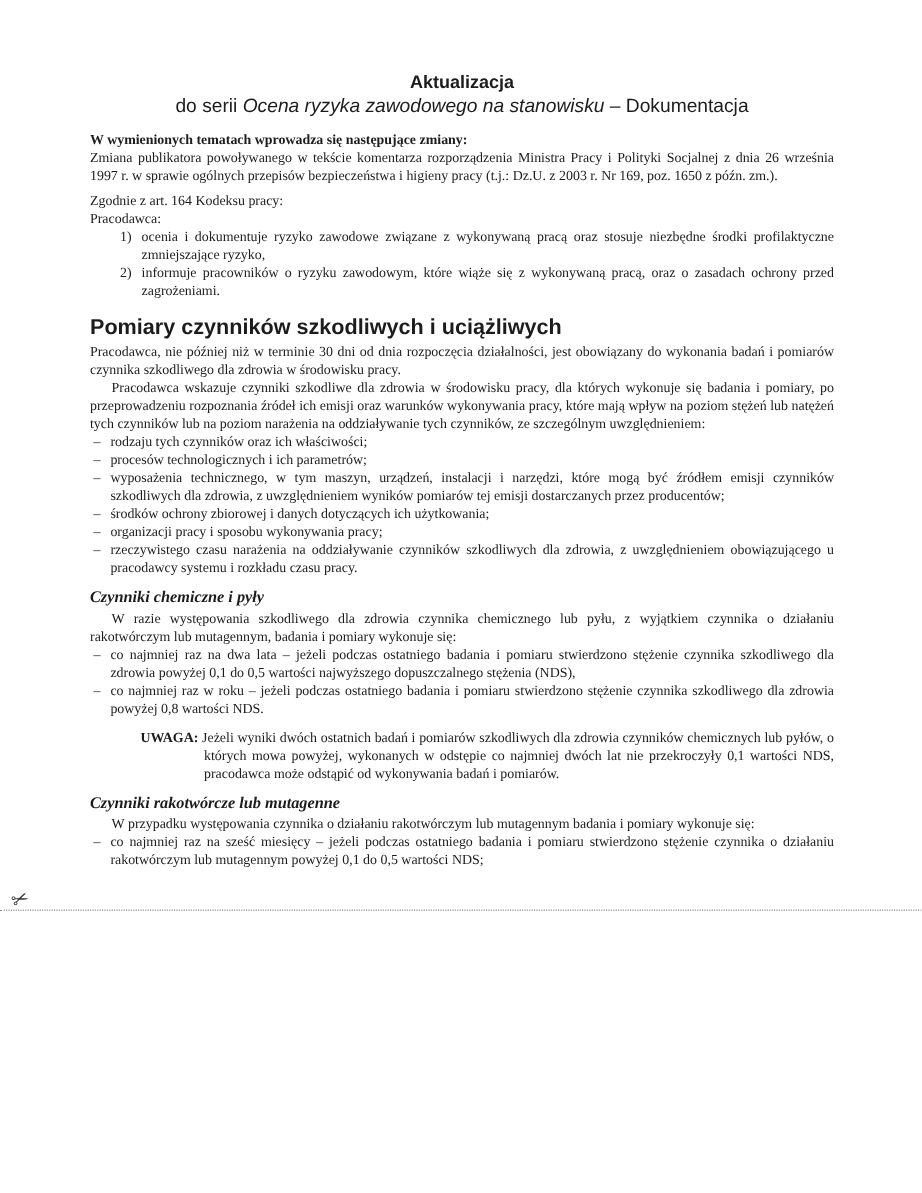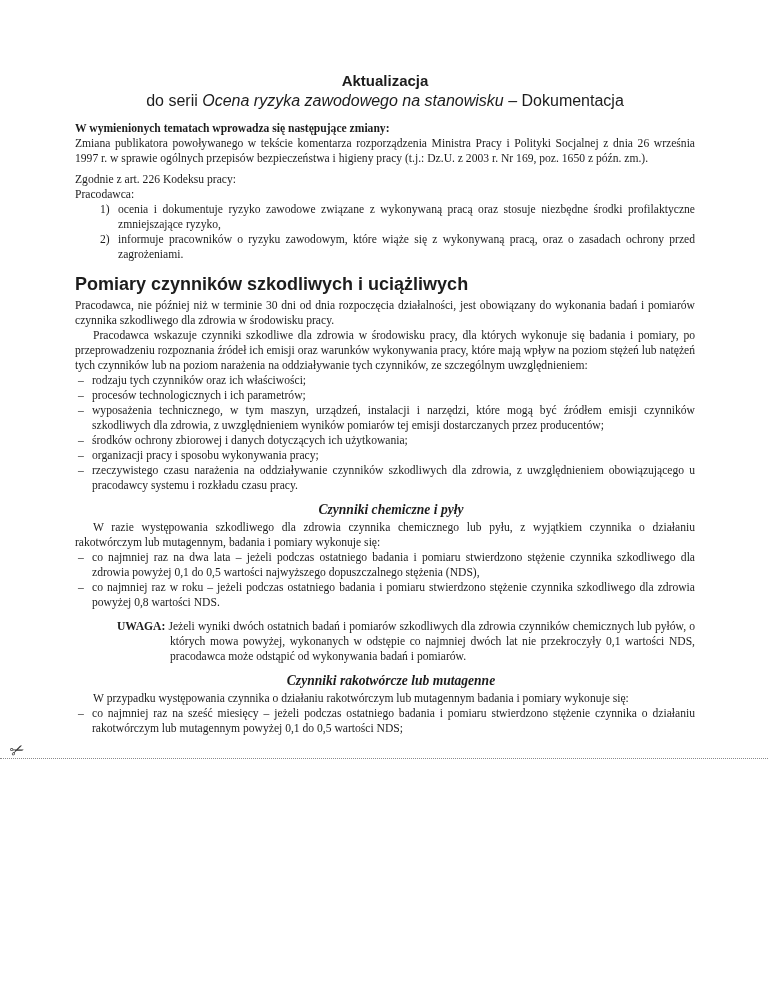--- a/index.html
+++ b/index.html
@@ -4,21 +4,21 @@
 <style>
   html,body { margin:0; padding:0; background:#ffffff; }
   body {
     width:768px; height:994px; position:relative;
     font-family:"Liberation Serif", serif;
     color:#1c1c1c;
     -webkit-font-smoothing:antialiased;
   }
   .page { position:relative; width:768px; height:994px; overflow:hidden; background:#fff; }
   .content {
-    position:absolute; left:75px; top:72px; width:620px;
+    position:absolute; left:75px; top:60px; width:620px;
     font-size:11.6px; line-height:15px; text-align:justify;
   }
   .title {
     font-family:"Liberation Sans", sans-serif;
     font-size:15px; font-weight:bold; text-align:center;
     margin:0 0 3px 0; line-height:18px;
   }
   .subtitle {
     font-family:"Liberation Sans", sans-serif;
     font-size:16px; text-align:center; margin:0 0 13px 0; line-height:15px;
@@ -31,21 +31,21 @@
   .num-item { padding-left:43px; text-indent:-18px; }
   .num-marker { display:inline-block; width:18px; text-indent:0; }
   .dash-item { padding-left:17px; text-indent:-14px; }
   .dash-marker { display:inline-block; width:14px; text-indent:0; }
   .section-heading {
     font-family:"Liberation Sans", sans-serif;
     font-size:18px; font-weight:bold; line-height:16px;
     margin:14px 0 6px 0; text-align:left;
   }
   .sub-heading {
-    font-style:italic; margin:9px 0 3px 12px; text-align:center;
+    font-style:italic; margin:9px 0 3px 0; text-align:left;
   }
   .note {
     margin:9px 0 9px 0;
     padding-left:95px; text-indent:-53px;
   }
   .note-label { font-weight:bold; }
   .cut-line {
     position:absolute; left:0; top:758px; width:768px; height:0;
     border-top:1px dotted #8a8a8a;
   }
@@ -63,21 +63,21 @@
   <div class="content">
 
     <h1 class="title">Aktualizacja</h1>
     <div class="subtitle">
       <span>do serii </span><em>Ocena ryzyka zawodowego na stanowisku</em><span> – Dokumentacja</span>
     </div>
 
     <p class="lead">W wymienionych tematach wprowadza się następujące zmiany:</p>
     <p>Zmiana publikatora powoływanego w tekście komentarza rozporządzenia Ministra Pracy i Polityki Socjalnej z dnia 26 września 1997 r. w sprawie ogólnych przepisów bezpieczeństwa i higieny pracy (t.j.: Dz.U. z 2003 r. Nr 169, poz. 1650 z późn. zm.).</p>
 
-    <p class="mt6">Zgodnie z art. 226 Kodeksu pracy:</p>
+    <p class="mt6">Zgodnie z art. 164 Kodeksu pracy:</p>
     <p>Pracodawca:</p>
 
     <div class="num-item">
       <span class="num-marker">1)</span><span>ocenia i dokumentuje ryzyko zawodowe związane z wykonywaną pracą oraz stosuje niezbędne środki profilaktyczne zmniejszające ryzyko,</span>
     </div>
     <div class="num-item">
       <span class="num-marker">2)</span><span>informuje pracowników o ryzyku zawodowym, które wiąże się z wykonywaną pracą, oraz o zasadach ochrony przed zagrożeniami.</span>
     </div>
 
     <h2 class="section-heading">Pomiary czynników szkodliwych i uciążliwych</h2>

